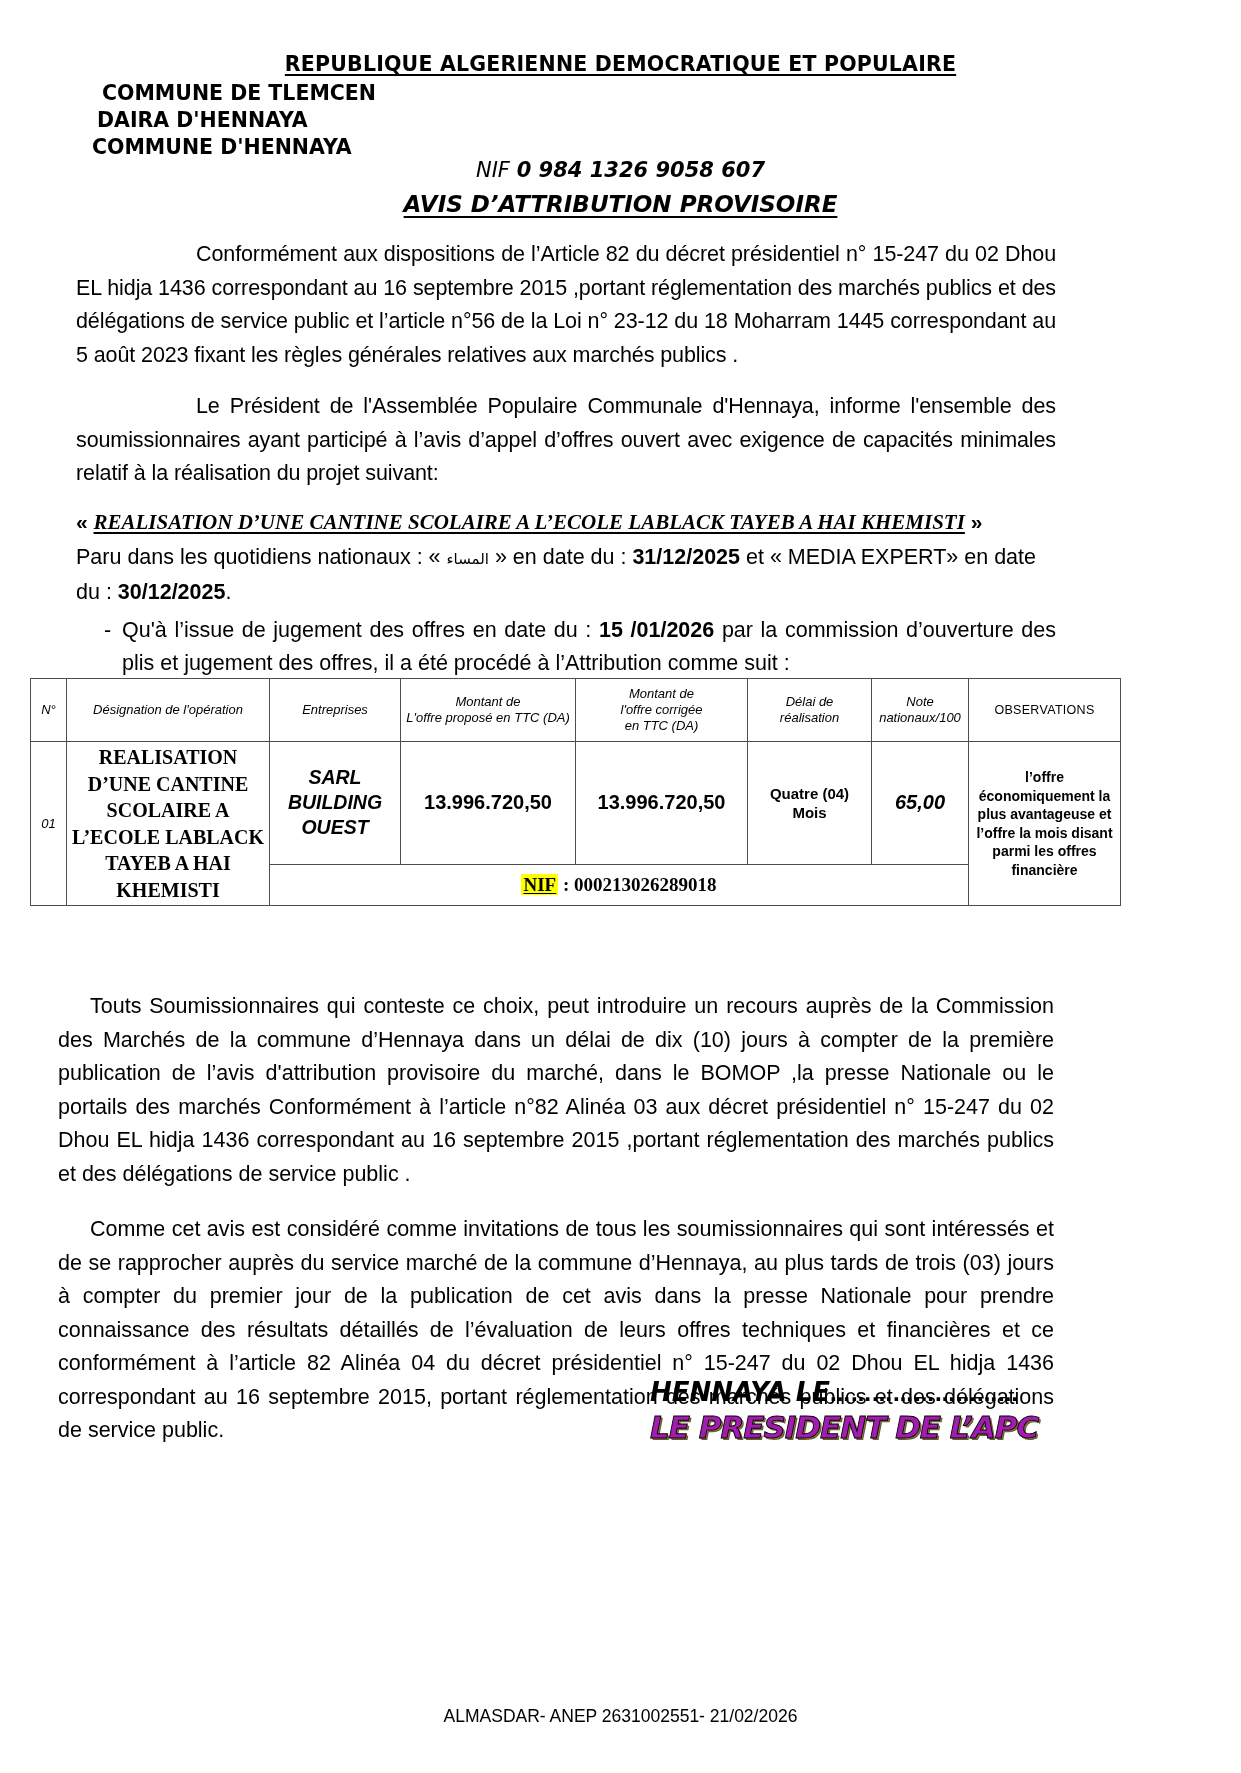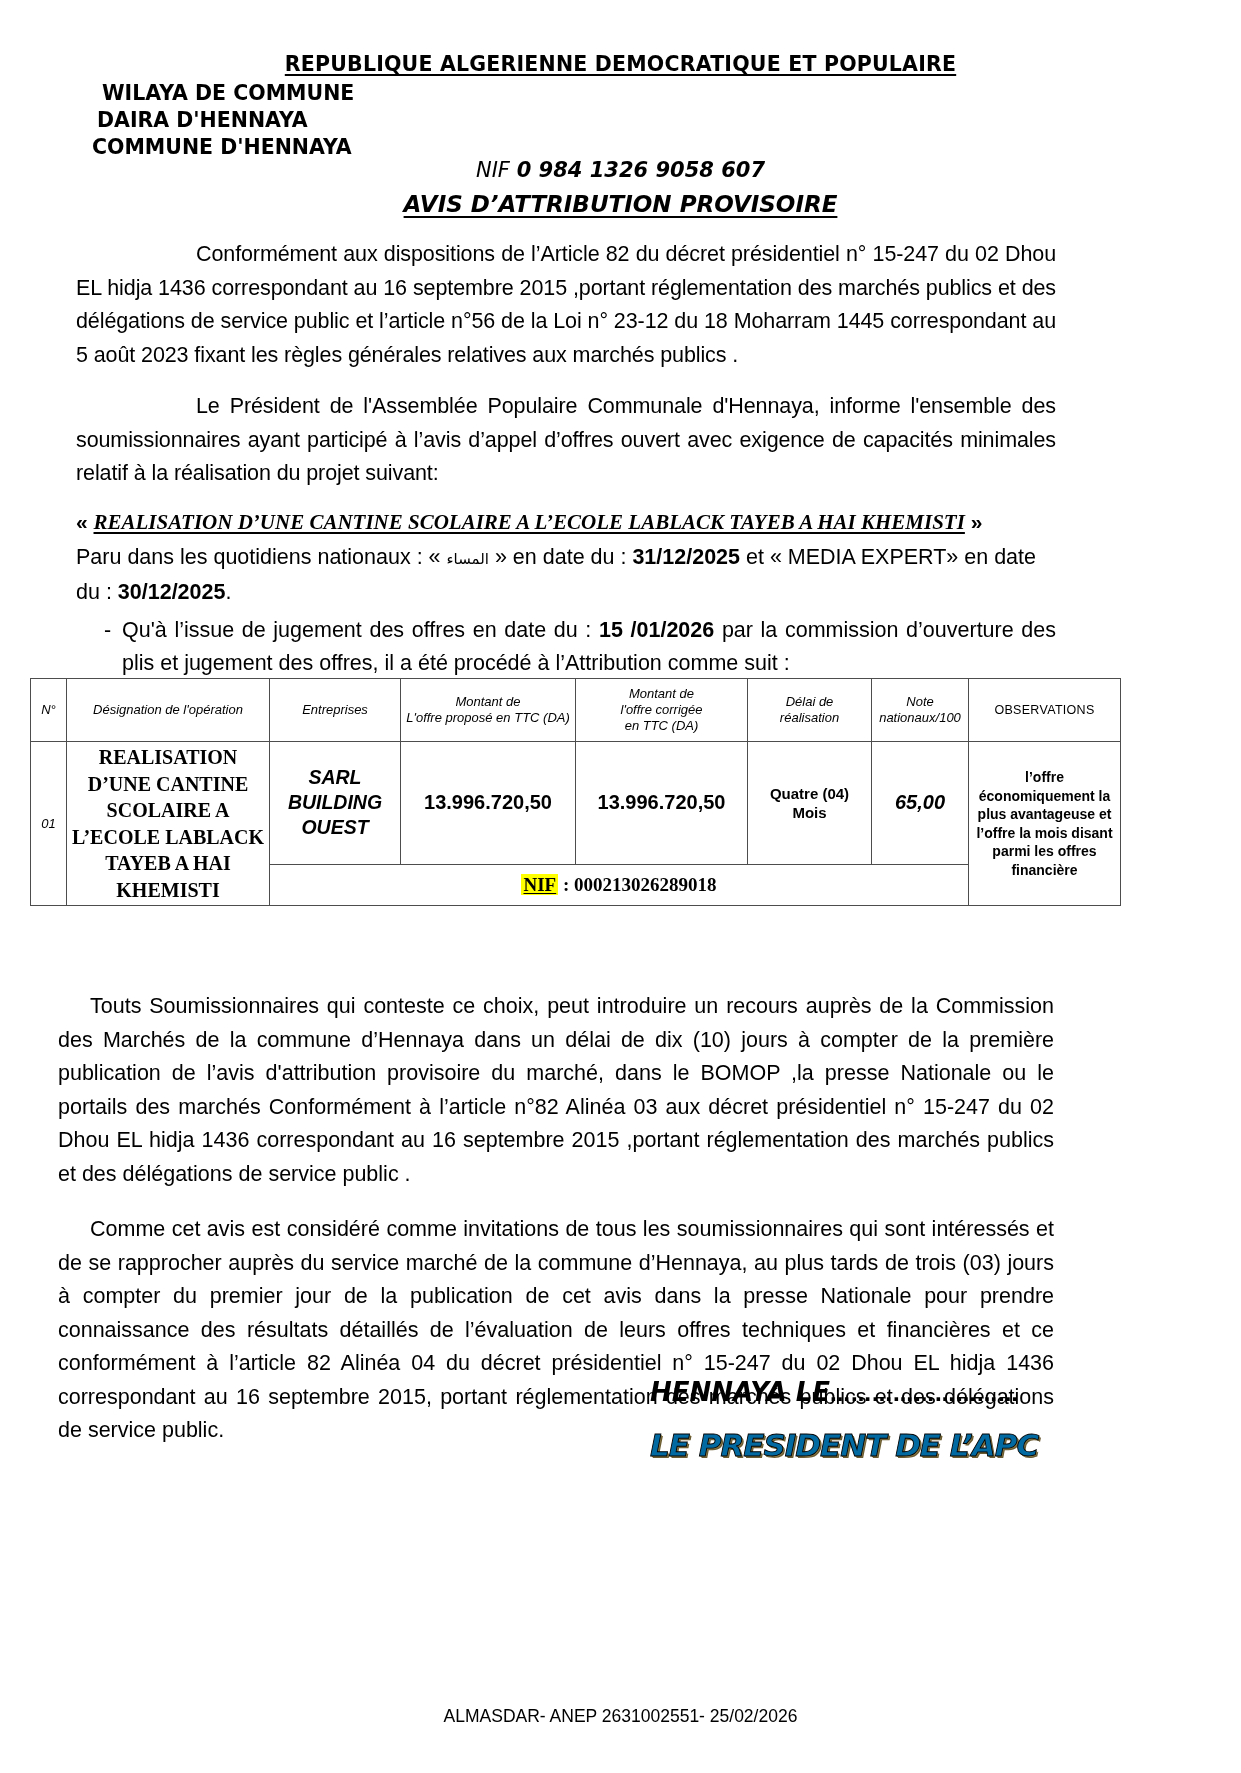--- a/index.html
+++ b/index.html
@@ -246,27 +246,27 @@
     font-style: italic;
     white-space: nowrap;
   }
   .sig-dots {
     font-size: 20px;
     font-weight: 700;
     letter-spacing: 1px;
     font-style: normal;
   }
   .sig-president {
-    margin-top: 20px;
+    margin-top: 2px;
     font-family: "DejaVu Sans", sans-serif;
     font-size: 31px;
     font-weight: 700;
     font-style: italic;
     letter-spacing: -1px;
-    color: #0369a1;
+    color: #a21caf;
     -webkit-text-stroke: 0.9px #000;
     text-shadow: 1px 1px 0 #8a7a45, 2px 2px 0 #6b5c33;
     white-space: nowrap;
   }
 
   
   .footer {
     position: absolute;
     left: 0;
     top: 1706px;
@@ -277,21 +277,21 @@
   }
 </style>
 </head>
 <body>
 
 <div class="page">
 
   <div class="hdr-title">REPUBLIQUE ALGERIENNE DEMOCRATIQUE ET POPULAIRE</div>
 
   <div class="admin-lines">
-    <div class="l-wilaya">WILAYA DE COMMUNE</div>
+    <div class="l-wilaya">COMMUNE DE TLEMCEN</div>
     <div class="l-daira">DAIRA D'HENNAYA</div>
     <div class="l-commune">COMMUNE D'HENNAYA</div>
   </div>
 
   <div class="nif-line">
     <span class="lbl">NIF </span><span>0 984 1326 9058 607</span>
   </div>
 
   <div class="doc-title">AVIS D’ATTRIBUTION PROVISOIRE</div>
 
@@ -372,15 +372,15 @@
     <p class="ind">Touts Soumissionnaires qui conteste ce choix, peut introduire un recours auprès de la Commission des Marchés de la commune d’Hennaya dans un délai de dix (10) jours à compter de la première publication de l’avis d'attribution provisoire du marché, dans le BOMOP ,la presse Nationale ou le portails des marchés Conformément à l’article n°82 Alinéa 03 aux décret présidentiel n° 15-247 du 02 Dhou EL hidja 1436 correspondant au 16 septembre 2015 ,portant réglementation des marchés publics et  des délégations de service public .</p>
     <div class="lower-gap"></div>
     <p class="ind">Comme cet avis est considéré comme invitations de tous les soumissionnaires qui sont intéressés et de se rapprocher auprès du service marché de la commune d’Hennaya, au plus tards de trois (03) jours à compter du premier jour de la publication de cet avis dans la presse Nationale pour prendre connaissance des résultats détaillés de l’évaluation de leurs offres techniques et financières et ce conformément à l’article 82 Alinéa 04  du décret présidentiel n° 15-247 du 02 Dhou EL hidja 1436 correspondant au 16 septembre 2015, portant réglementation des marchés publics et des délégations de service public.</p>
   </div>
 
   <div class="sig-wrap">
     <div class="sig-hennaya"><span>HENNAYA LE</span><span class="sig-dots">………………………</span></div>
     <div class="sig-president">LE PRESIDENT DE L’APC</div>
   </div>
 
-  <div class="footer">ALMASDAR- ANEP 2631002551- 25/02/2026</div>
+  <div class="footer">ALMASDAR- ANEP 2631002551- 21/02/2026</div>
 
 </div>
 
 </body></html>

